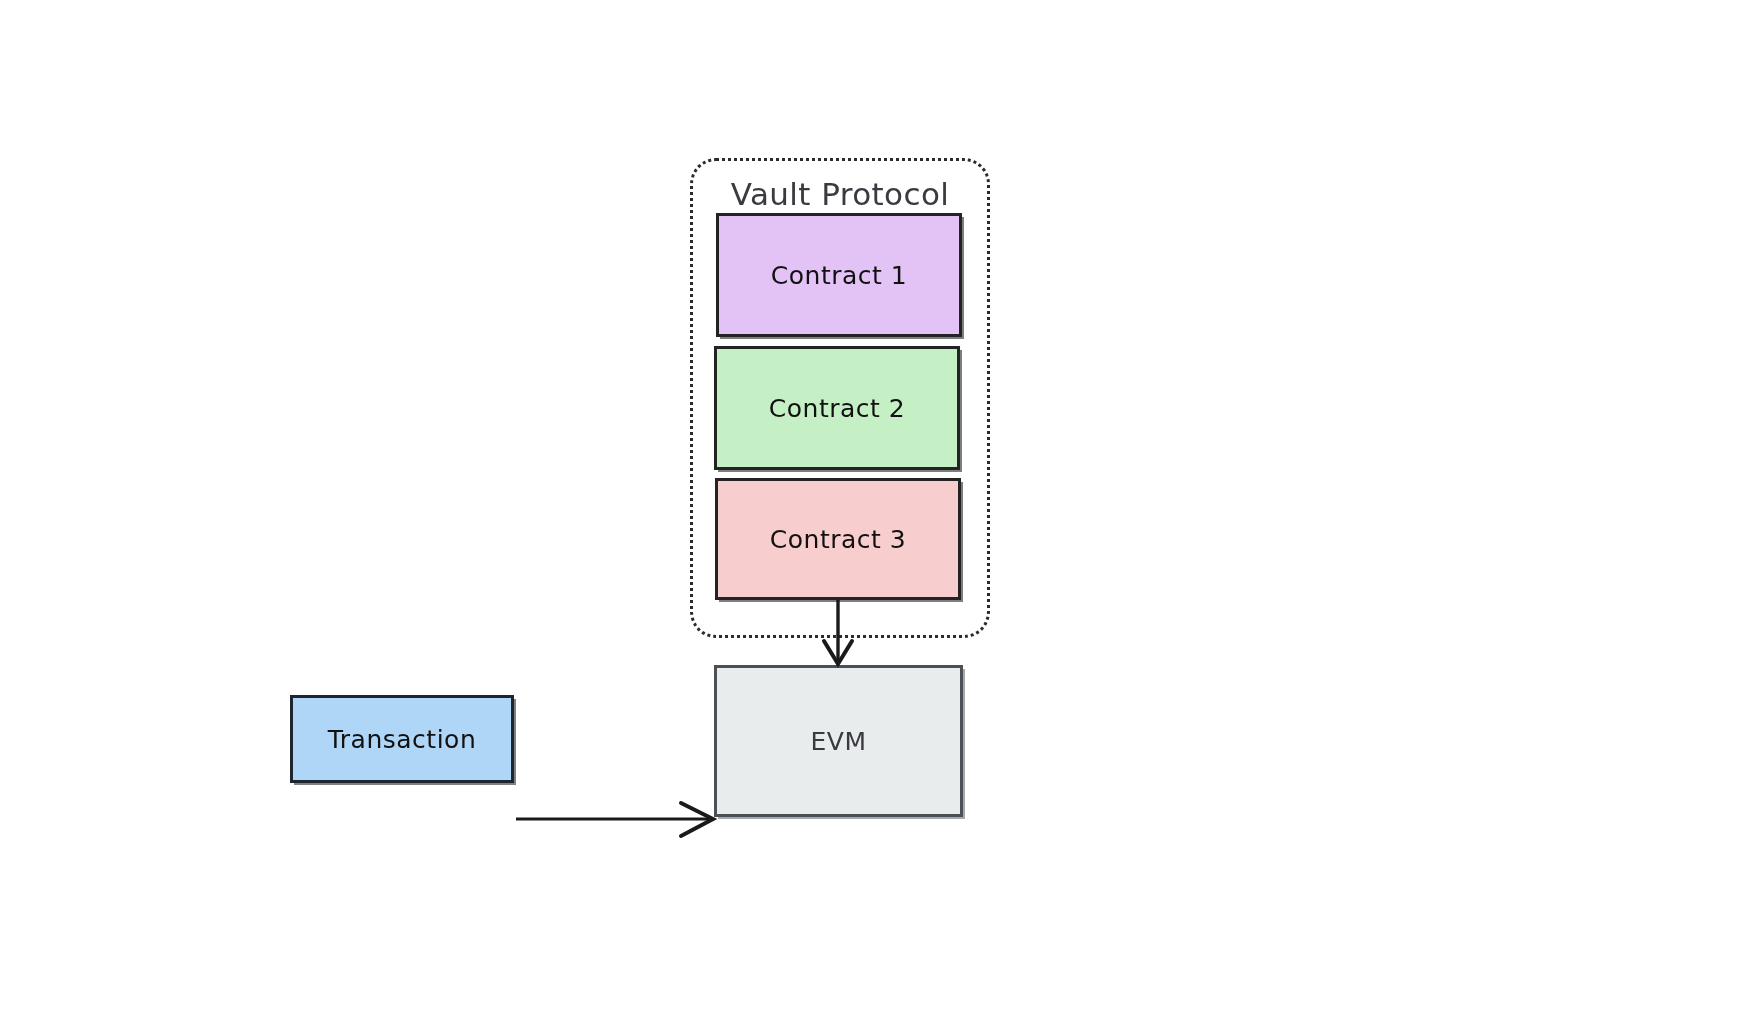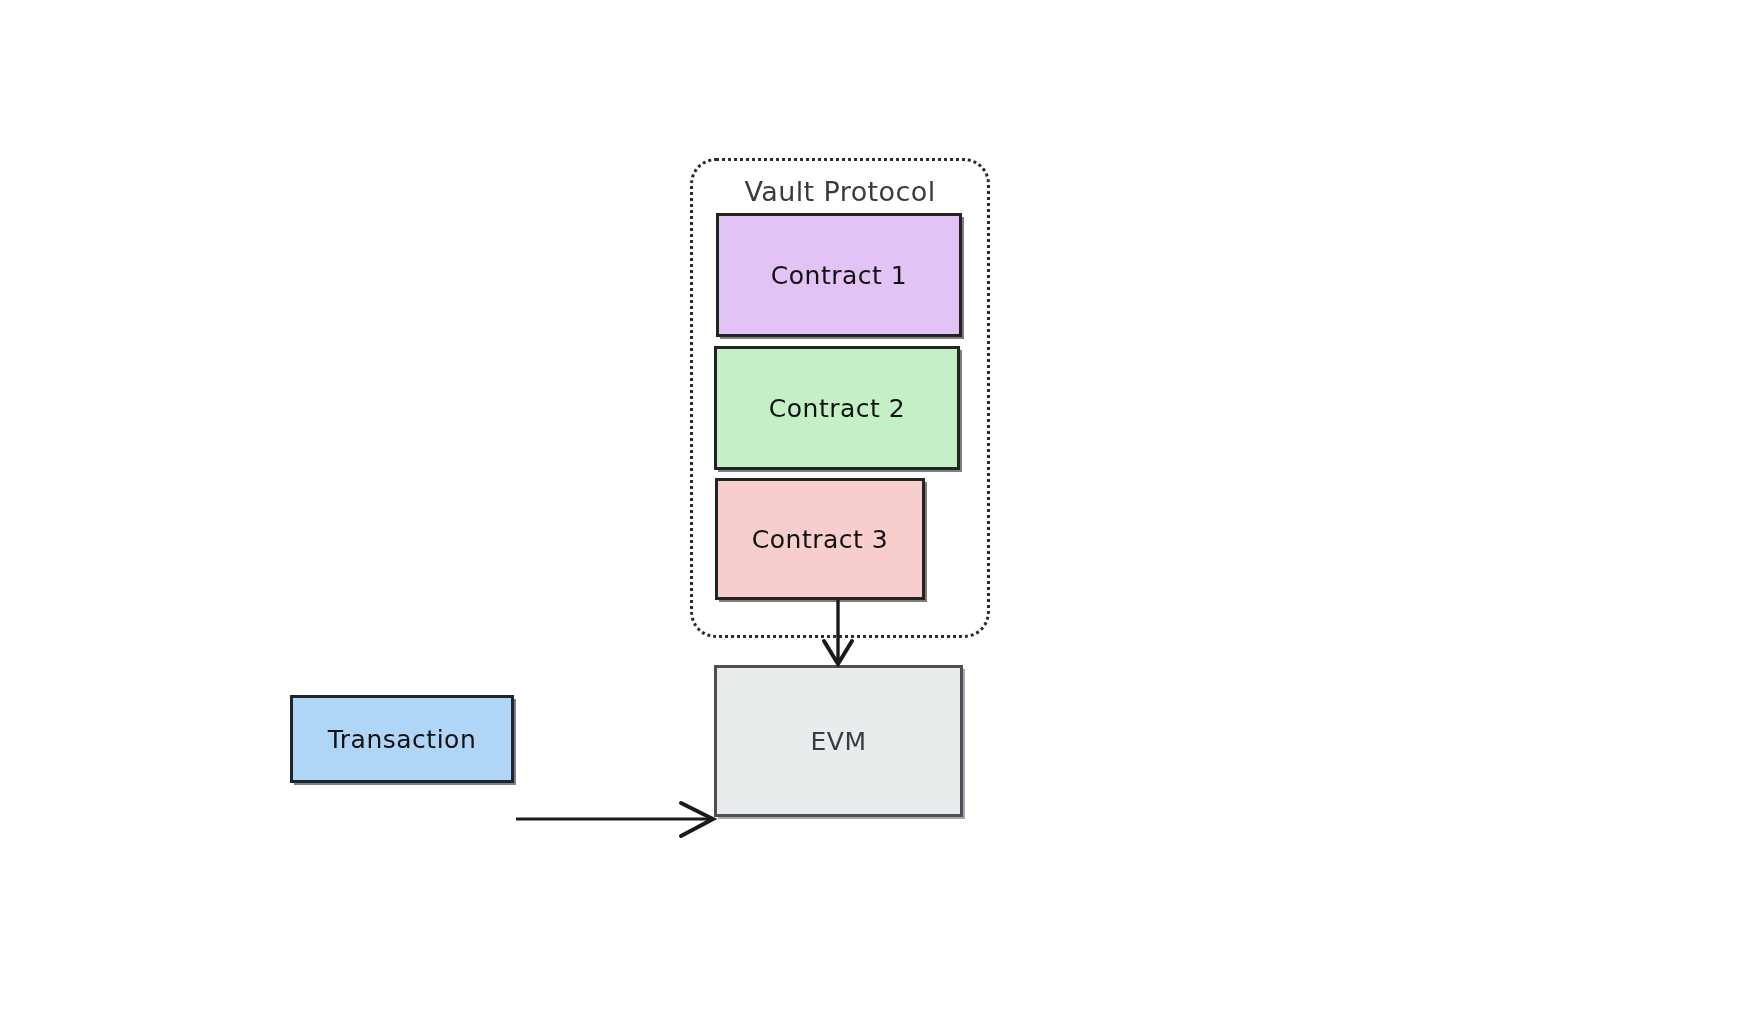--- a/index.html
+++ b/index.html
@@ -30,21 +30,21 @@
     border-radius: 26px;
     background: transparent;
   }
   .group-title {
     position: absolute;
     left: 690px;
     top: 176px;
     width: 300px;
     text-align: center;
     font-family: "DejaVu Sans", sans-serif;
-    font-size: 27px;
+    font-size: 31px;
     font-weight: 400;
     letter-spacing: 0.4px;
     color: #3a3a41;
     white-space: nowrap;
   }
 
   
   .node {
     position: absolute;
     box-sizing: border-box;
@@ -63,21 +63,21 @@
     left: 716px;  top: 213px;  width: 246px;  height: 124px;
     background: #e3c2f5;
     text-align: right;
   }
   .node-contract2 {
     left: 714px;  top: 346px;  width: 246px;  height: 124px;
     background: #c5f0c5;
     text-align: center;
   }
   .node-contract3 {
-    left: 715px;  top: 478px;  width: 210px;  height: 122px;
+    left: 715px;  top: 478px;  width: 246px;  height: 122px;
     background: #f8cdcd;
   }
 
   .node-evm {
     left: 714px;  top: 665px;  width: 249px;  height: 152px;
     background: #e8ecec;
     border: 3px solid #4a5056;
     color: #3a3a41;
     box-shadow: 3px 3px 0 -1px rgba(60,66,72,0.45);
   }

